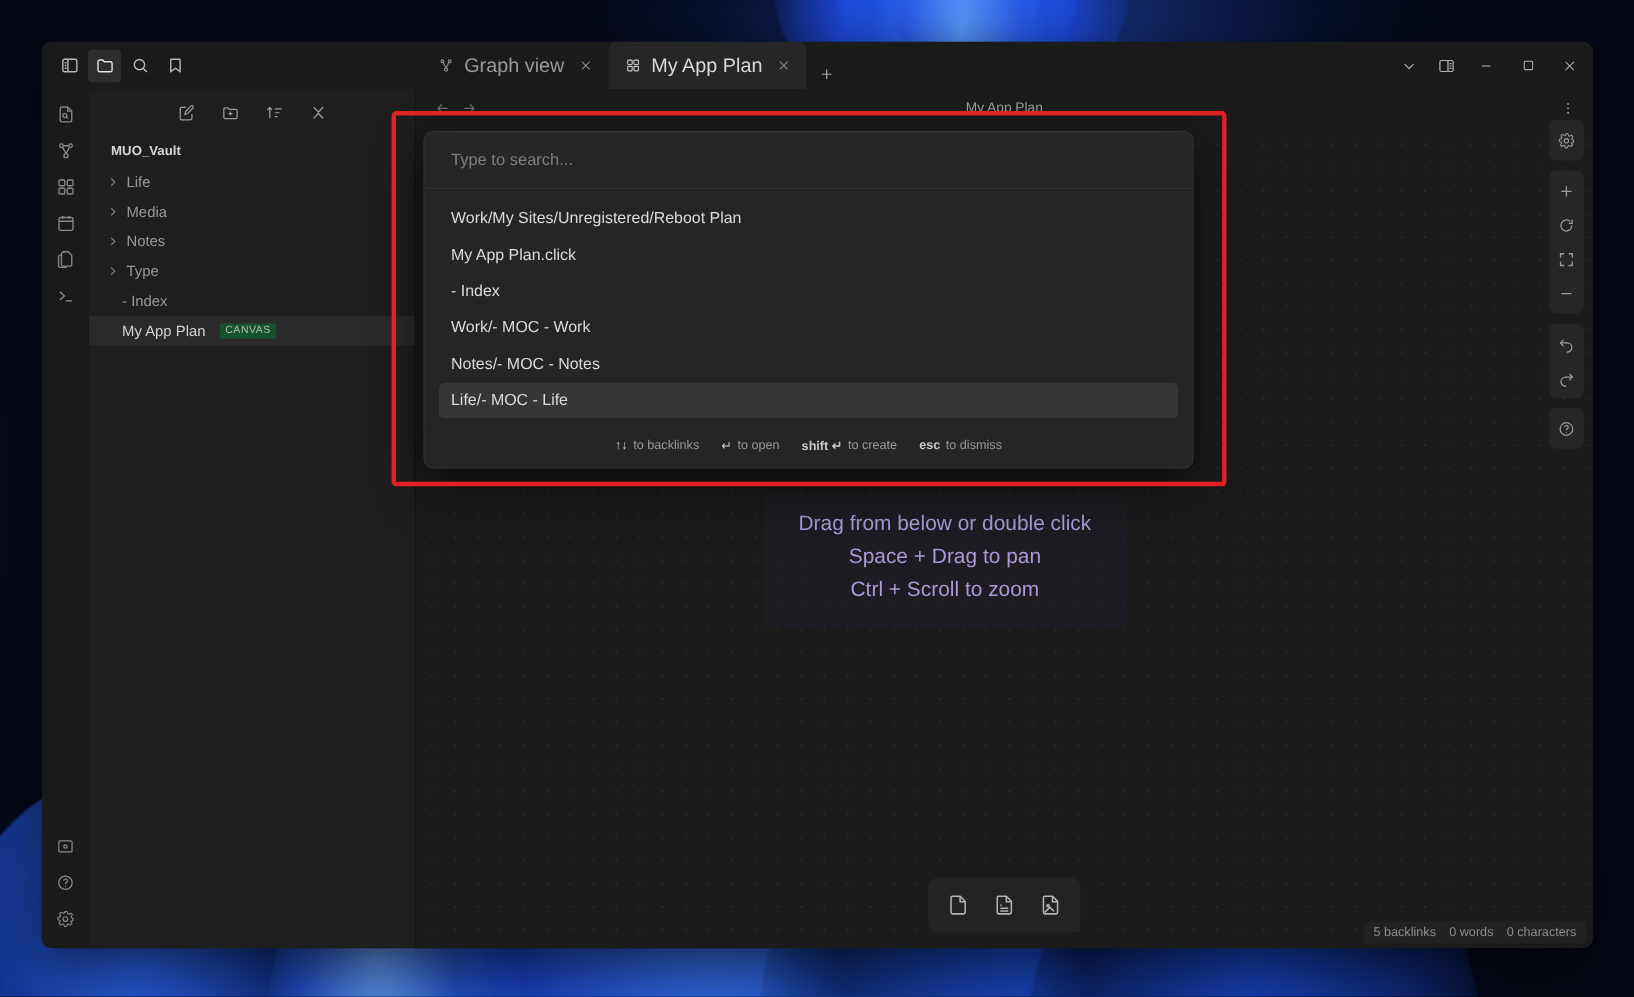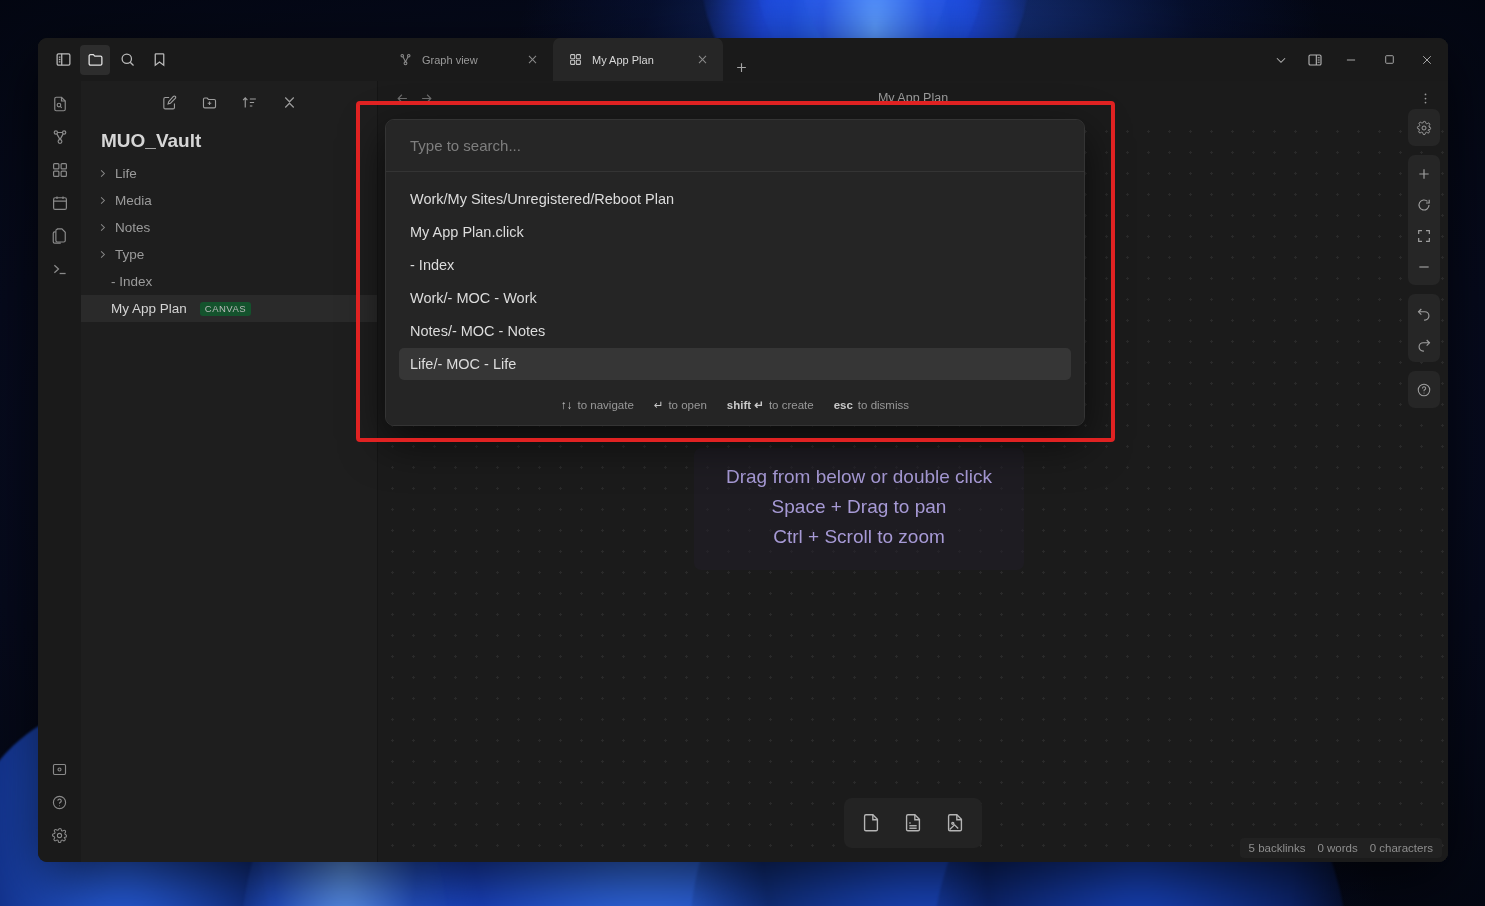--- a/index.html
+++ b/index.html
@@ -77,21 +77,21 @@
   }
   .tb-btn.active { background: #2d2d2d; color: #e2e2e2; }
 
   .tabs { flex: 1; display: flex; align-items: flex-end; gap: 0; overflow: hidden; }
   .tab {
     height: 43px;
     display: flex; align-items: center; gap: 9px;
     padding: 0 11px 0 15px;
     min-width: 170px;
     color: #9a9a9a;
-    font-size: 11px;
+    font-size: 18px;
     position: relative;
   }
   .tab.active { background: #262626; color: #d9d9d9; border-radius: 7px 7px 0 0; }
   .tab-icon { width: 15px; height: 15px; display:flex; align-items:center; justify-content:center; color:#8e8e8e; flex:0 0 15px;}
   .tab.active .tab-icon { color:#c7c7c7; }
   .tab-label { flex: 1; white-space: nowrap; }
   .tab-close { width: 20px; height: 20px; display:flex; align-items:center; justify-content:center; color:#8b8b8b; border-radius:3px; flex:0 0 20px;}
   .tab-new { width: 28px; height: 28px; display:flex; align-items:center; justify-content:center; color:#a5a5a5; margin-left:4px; border-radius:4px;}
 
   .tb-right { display: flex; align-items: center; padding-right: 2px; }
@@ -122,21 +122,21 @@
     display: flex; flex-direction: column;
     border-right: 1px solid #151515;
   }
   #sb-toolbar {
     height: 36px; display: flex; align-items: center; justify-content: center;
     gap: 16px; padding-top: 6px;
   }
   .sb-tool { width: 24px; height: 24px; display:flex; align-items:center; justify-content:center; color: #9d9d9d; border-radius:4px; }
 
   #tree { padding: 10px 0 0 0; font-size: 13.5px; }
-  .vault-name { padding: 3px 0 8px 20px; font-weight: bold; color: #d6d6d6; font-size: 19px; }
+  .vault-name { padding: 3px 0 8px 20px; font-weight: bold; color: #d6d6d6; font-size: 12px; }
   .tree-row {
     display: flex; align-items: center; gap: 6px;
     height: 27px; padding-left: 14px; color: #9b9b9b;
   }
   .tree-row.file { padding-left: 30px; }
   .tree-row.selected { background: #2a2a2a; color: #d3d3d3; }
   .chev { width: 14px; height: 14px; display:flex; align-items:center; justify-content:center; color:#8a8a8a; flex:0 0 14px;}
   .badge {
     font-size: 9.5px; letter-spacing: 0.5px; font-weight: normal;
     background: #14532d; color: #b9b9b9;
@@ -698,21 +698,21 @@
         <span>Notes/- MOC - Notes</span>
       </div>
       <div class="result selected">
         <span>Life/- MOC - Life</span>
       </div>
     </div>
 
     <div id="hints">
       <div class="hint">
         <span class="key">↑↓</span>
-        <span>to navigate</span>
+        <span>to backlinks</span>
       </div>
       <div class="hint">
         <span class="key">↵</span>
         <span>to open</span>
       </div>
       <div class="hint">
         <span class="key bold">shift ↵</span>
         <span>to create</span>
       </div>
       <div class="hint">

